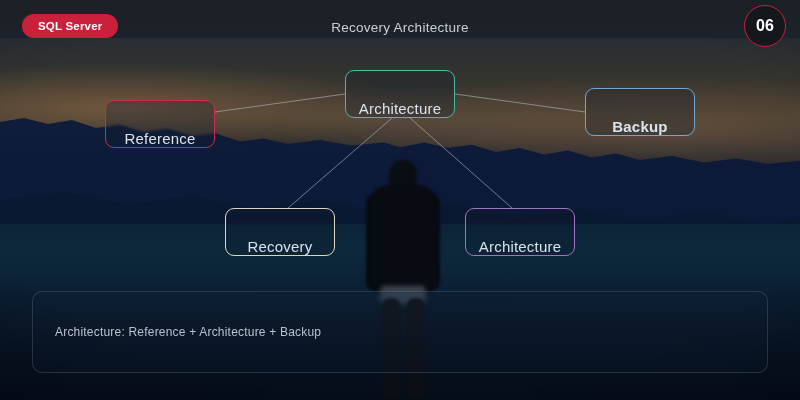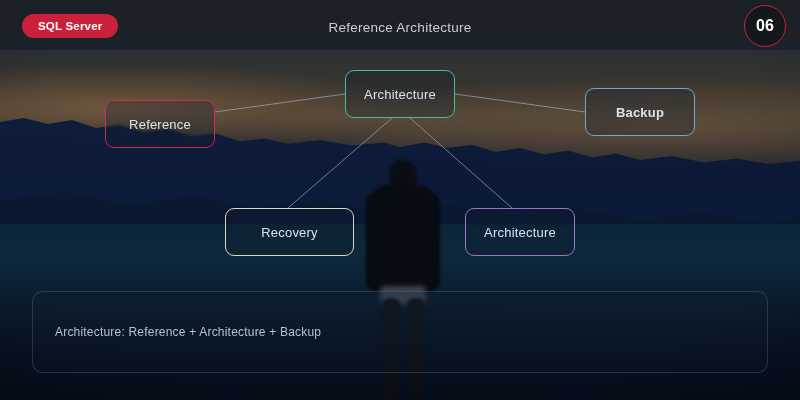--- a/index.html
+++ b/index.html
@@ -112,21 +112,21 @@
     position: absolute; left: 22px; top: 138px; width: 18px; height: 102px;
     background: #14161c; border-radius: 7px; filter: blur(1.6px);
   }
   .p-leg-r {
     position: absolute; left: 47px; top: 138px; width: 18px; height: 102px;
     background: #14161c; border-radius: 7px; filter: blur(1.6px);
   }
 
   
   .header {
-    position: absolute; left: 0; top: 0; width: 800px; height: 50px;
+    position: absolute; left: 0; top: 0; width: 800px; height: 38px;
     background: linear-gradient(to bottom, #1b2026 0%, #1c2228 80%, #1a2230 100%);
     text-decoration: underline;
   }
   .brand-badge {
     position: absolute; left: 22px; top: 14px;
     height: 24px; padding: 0 16px;
     display: flex; align-items: center; justify-content: center;
     background: #c9203b; color: #ffffff;
     border-radius: 13px;
     font-size: 11.5px; font-weight: bold; letter-spacing: 0.2px;
@@ -141,33 +141,33 @@
     width: 40px; height: 40px; border-radius: 50%;
     border: 1.6px solid #c9203b; background: #14181d;
     display: flex; align-items: center; justify-content: center;
     color: #ffffff; font-size: 16px; font-weight: bold;
   }
 
   
   .edges { position: absolute; left: 0; top: 0; width: 800px; height: 400px; pointer-events: none; }
   .node {
     position: absolute;
-    display: flex; align-items: center; justify-content: center;
+    display: flex; align-items: flex-end; justify-content: center;
     border-radius: 9px;
     background: rgba(16,28,46,0.28);
     color: #dbe2ea;
-    font-size: 13px;
+    font-size: 15px;
     letter-spacing: 0.2px;
     box-sizing: border-box;
     backdrop-filter: blur(1px);
   }
   #node-center   { left: 345px; top: 70px;  width: 110px; height: 48px; border: 1.5px solid #3fbfa4; }
   #node-left     { left: 105px; top: 100px;  width: 110px; height: 48px; border: 1.5px solid #cf2a4f; }
   #node-right    { left: 585px; top: 88px;  width: 110px; height: 48px; border: 1.5px solid #6ca8d8; font-weight: bold; }
-  #node-bl       { left: 225px; top: 208px; width: 129px; height: 48px; border: 1.5px solid #dcd7bc; }
+  #node-bl       { left: 225px; top: 208px; width: 110px; height: 48px; border: 1.5px solid #dcd7bc; }
   #node-br       { left: 465px; top: 208px; width: 110px; height: 48px; border: 1.5px solid #a272c4; }
 
   
   .caption-panel {
     position: absolute; left: 32px; top: 291px; width: 736px; height: 82px;
     border: 1px solid rgba(150,185,205,0.20);
     border-radius: 10px;
     background: linear-gradient(to bottom, rgba(18,34,52,0.30), rgba(12,26,42,0.22));
     box-sizing: border-box;
   }
@@ -196,21 +196,21 @@
     <div class="p-hip"></div>
     <div class="p-leg-l"></div>
     <div class="p-leg-r"></div>
   </div>
 
   <div class="bg-layer bg-bottom"></div>
   <div class="bg-layer bg-vignette"></div>
 
   <div class="header">
     <div class="brand-badge">SQL Server</div>
-    <div class="slide-title">Reference Architecture</div>
+    <div class="slide-title">Recovery Architecture</div>
     <div class="page-badge">06</div>
   </div>
 
   <svg class="edges" viewBox="0 0 800 400" preserveAspectRatio="none">
     <g stroke="#aab7c4" stroke-width="1" opacity="0.62" fill="none">
       <line x1="345" y1="94" x2="215" y2="112"></line>
       <line x1="455" y1="94" x2="585" y2="112"></line>
       <line x1="392" y1="118" x2="288" y2="208"></line>
       <line x1="410" y1="118" x2="512" y2="208"></line>
     </g>

